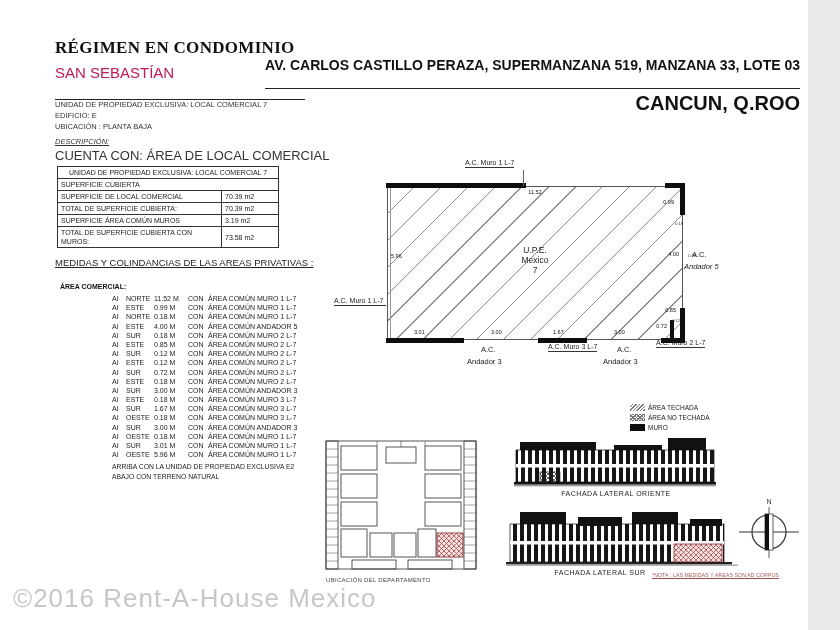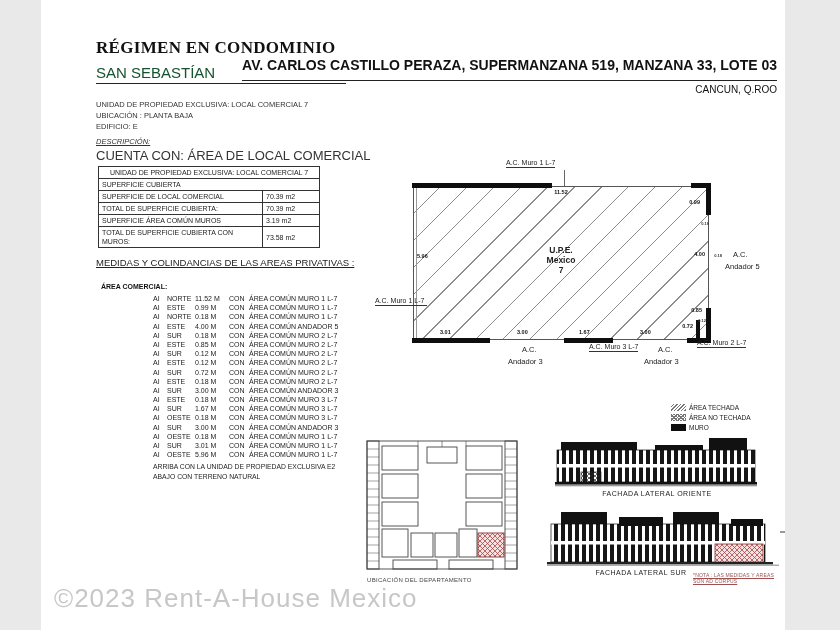--- a/index.html
+++ b/index.html
@@ -1,50 +1,50 @@
 <!DOCTYPE html>
 <html><head>
 <meta charset="utf-8">
 <style>
   html,body{margin:0;padding:0;background:#e9e9e9;}
-  .page{position:relative;width:744px;height:630px;background:#ffffff;
-        font-family:"Liberation Sans",sans-serif;color:#222;overflow:hidden;margin-left:41px;}
+  .page{position:relative;width:808px;height:630px;background:#ffffff;
+        font-family:"Liberation Sans",sans-serif;color:#222;overflow:hidden;}
   .abs{position:absolute;}
 
   
   .doc-title{left:55px;top:38px;font-family:"Liberation Serif",serif;font-weight:bold;
              font-size:17px;letter-spacing:.3px;color:#111;}
-  .doc-subtitle{left:55px;top:64px;width:250px;font-size:15px;color:#14532d;
-                border-bottom:1.5px solid #222;padding-bottom:2px;}
+  .doc-subtitle{left:55px;top:64px;width:250px;font-size:15px;color:#be185d;
+                border-bottom:1.5px solid #222;padding-bottom:18px;}
   .addr{right:8px;top:56px;width:560px;text-align:right;}
   .addr-1{display:inline-block;font-weight:bold;font-size:14px;color:#111;
-          border-bottom:1.5px solid #222;padding-bottom:7px;}
-  .addr-2{font-weight:normal;font-size:10px;color:#111;margin-top:3px;}
+          border-bottom:1.5px solid #222;padding-bottom:15px;}
+  .addr-2{font-weight:bold;font-size:20px;color:#111;margin-top:3px;}
 
   
   .prop{left:55px;top:99px;font-size:7.5px;line-height:11px;color:#333;}
   .desc-label{left:55px;top:137px;font-size:7.5px;text-decoration:underline;color:#333;font-style:italic;}
   .desc-val{left:55px;top:148px;font-size:13px;color:#333;}
 
   
   .surf{left:57px;top:166px;width:222px;border-collapse:collapse;font-size:7px;color:#222;}
   .surf td{border:1px solid #333;padding:1px 3px;height:9px;line-height:9px;}
   .surf .hd{text-align:center;}
   .surf .val{width:50px;}
 
   
   .med-title{left:55px;top:257px;font-size:9.5px;color:#222;text-decoration:underline;text-align:right;}
   .med-area{left:60px;top:283px;font-size:7px;font-weight:bold;color:#111;}
   .med-list{left:112px;top:294px;font-size:7px;color:#222;}
   .med-row{display:grid;grid-template-columns:14px 28px 34px 20px auto;height:9.2px;line-height:9.2px;white-space:nowrap;}
   .med-note{left:112px;top:462px;font-size:6.8px;line-height:10px;color:#222;}
 
   
-  .plan{left:372px;top:186px;width:294px;height:152px;border:1px solid #555;
-        background:repeating-linear-gradient(135deg,rgba(0,0,0,0) 0 18px,#8d8d8d 18px 19px),#fff;font-weight:bold;}
+  .plan{left:387px;top:186px;width:294px;height:152px;border:1px solid #555;
+        background:repeating-linear-gradient(135deg,rgba(0,0,0,0) 0 18px,#8d8d8d 18px 19px),#fff;}
   .plan .inline-l{position:absolute;left:2px;top:0;width:1px;height:100%;background:#999;}
   .m{position:absolute;background:#0e0e0e;}
   .m-top{left:-2px;top:-4px;width:140px;height:5px;}
   .m-topr{right:-3px;top:-4px;width:20px;height:5px;}
   .m-r1{right:-3px;top:-4px;width:5px;height:32px;}
   .m-r2{right:-3px;bottom:-3px;width:5px;height:34px;}
   .m-r3{right:8px;bottom:-3px;width:4px;height:22px;}
   .m-b1{left:-2px;bottom:-4px;width:78px;height:5px;}
   .m-b2{left:150px;bottom:-4px;width:49px;height:5px;}
   .m-b3{right:-3px;bottom:-4px;width:24px;height:5px;}
@@ -81,22 +81,22 @@
 
   <div class="abs doc-title">RÉGIMEN EN CONDOMINIO</div>
   <div class="abs doc-subtitle">SAN SEBASTÍAN</div>
   <div class="abs addr">
     <span class="addr-1">AV. CARLOS CASTILLO PERAZA, SUPERMANZANA 519, MANZANA 33, LOTE 03</span>
     <div class="addr-2">CANCUN, Q.ROO</div>
   </div>
 
   <div class="abs prop">
     <div>UNIDAD DE PROPIEDAD EXCLUSIVA: LOCAL COMERCIAL 7</div>
+    <div>EDIFICIO: E</div>
     <div>UBICACIÓN : PLANTA BAJA</div>
-    <div>EDIFICIO: E</div>
   </div>
   <div class="abs desc-label">DESCRIPCIÓN:</div>
   <div class="abs desc-val">CUENTA CON: ÁREA DE LOCAL COMERCIAL</div>
 
   <table class="abs surf">
     <tbody>
       <tr>
         <td class="hd" colspan="2">UNIDAD DE PROPIEDAD EXCLUSIVA: LOCAL COMERCIAL 7</td>
       </tr>
       <tr>
@@ -289,21 +289,21 @@
     <span class="dim" style="left:226px;bottom:4px;">3.00</span>
     <span class="micro" style="right:-1px;top:34px;">0.18</span>
     <span class="micro" style="right:-14px;top:66px;">0.18</span>
     <span class="micro" style="right:2px;bottom:16px;">0.12</span>
   </div>
 
   <span class="abs plan-label u" style="left:465px;top:159px;">A.C.  Muro 1 L-7</span>
   <div class="abs leader-v" style="left:523px;top:170px;height:16px;"></div>
   <span class="abs plan-label u" style="left:334px;top:297px;width:52px;">A.C.  Muro 1 L-7</span>
   <span class="abs plan-label" style="left:692px;top:250px;font-size:7.5px;">A.C.</span>
-  <span class="abs plan-label" style="left:684px;top:262px;font-size:7.5px;">Andador 5</span>
+  <span class="abs plan-label" style="left:684px;top:262px;font-size:7.5px;font-style:italic;">Andador 5</span>
   <span class="abs plan-label" style="left:481px;top:345px;font-size:7.5px;">A.C.</span>
   <span class="abs plan-label" style="left:467px;top:357px;font-size:7.5px;">Andador 3</span>
   <span class="abs plan-label u" style="left:548px;top:343px;">A.C.  Muro 3 L-7</span>
   <span class="abs plan-label" style="left:617px;top:345px;font-size:7.5px;">A.C.</span>
   <span class="abs plan-label" style="left:603px;top:357px;font-size:7.5px;">Andador 3</span>
   <span class="abs plan-label u" style="left:656px;top:339px;">A.C.  Muro 2 L-7</span>
 
   <div class="abs legend">
     <div class="leg-row">
       <span class="sw sw-hatch"></span>
@@ -399,15 +399,15 @@
     <text x="32" y="9" text-anchor="middle" font-size="7" fill="#333" font-family="Liberation Sans, sans-serif">N</text>
     <line x1="2" y1="37" x2="62" y2="37" stroke="#333" stroke-width="1"></line>
     <line x1="32" y1="12" x2="32" y2="63" stroke="#333" stroke-width="0.8"></line>
     <circle cx="32" cy="37" r="17" fill="none" stroke="#333" stroke-width="1.2"></circle>
     <rect x="28" y="19" width="8" height="36" fill="#fff" stroke="#333" stroke-width="0.8"></rect>
     <rect x="28" y="19" width="4" height="36" fill="#111"></rect>
   </svg>
 
   <div class="abs nota">*NOTA : LAS MEDIDAS Y AREAS SON AD CORPUS</div>
 
-  <div class="abs watermark">©2023 Rent-A-House Mexico</div>
+  <div class="abs watermark">©2016 Rent-A-House Mexico</div>
 
 </div>
 
 </body></html>

